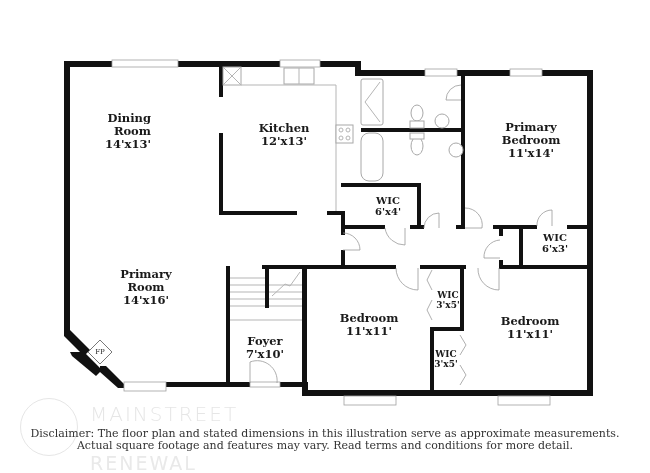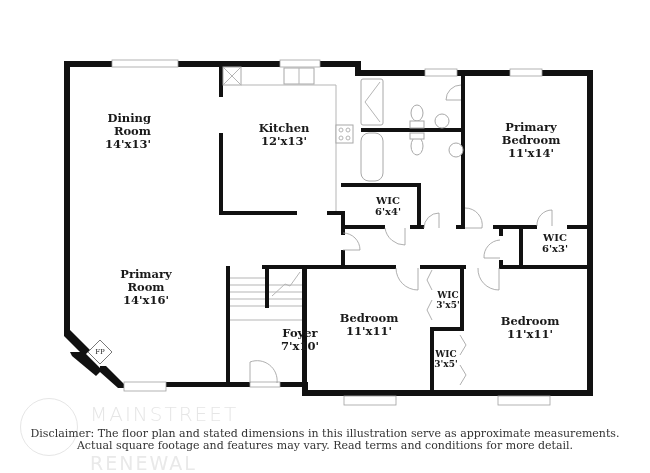--- a/index.html
+++ b/index.html
@@ -182,21 +182,21 @@
 </div>
 <div class="room-label" style="left:284px; top:122px;">
   <div>Kitchen</div>
   <div>12'x13'</div>
 </div>
 <div class="room-label" style="left:146px; top:268px;">
   <div>Primary</div>
   <div>Room</div>
   <div>14'x16'</div>
 </div>
-<div class="room-label" style="left:265px; top:327px;margin-left:35px;">
+<div class="room-label" style="left:265px; top:335px;">
   <div>Foyer</div>
   <div>7'x10'</div>
 </div>
 <div class="room-label" style="left:531px; top:121px;">
   <div>Primary</div>
   <div>Bedroom</div>
   <div>11'x14'</div>
 </div>
 <div class="room-label small" style="left:388px; top:195px;">
   <div>WIC</div>

